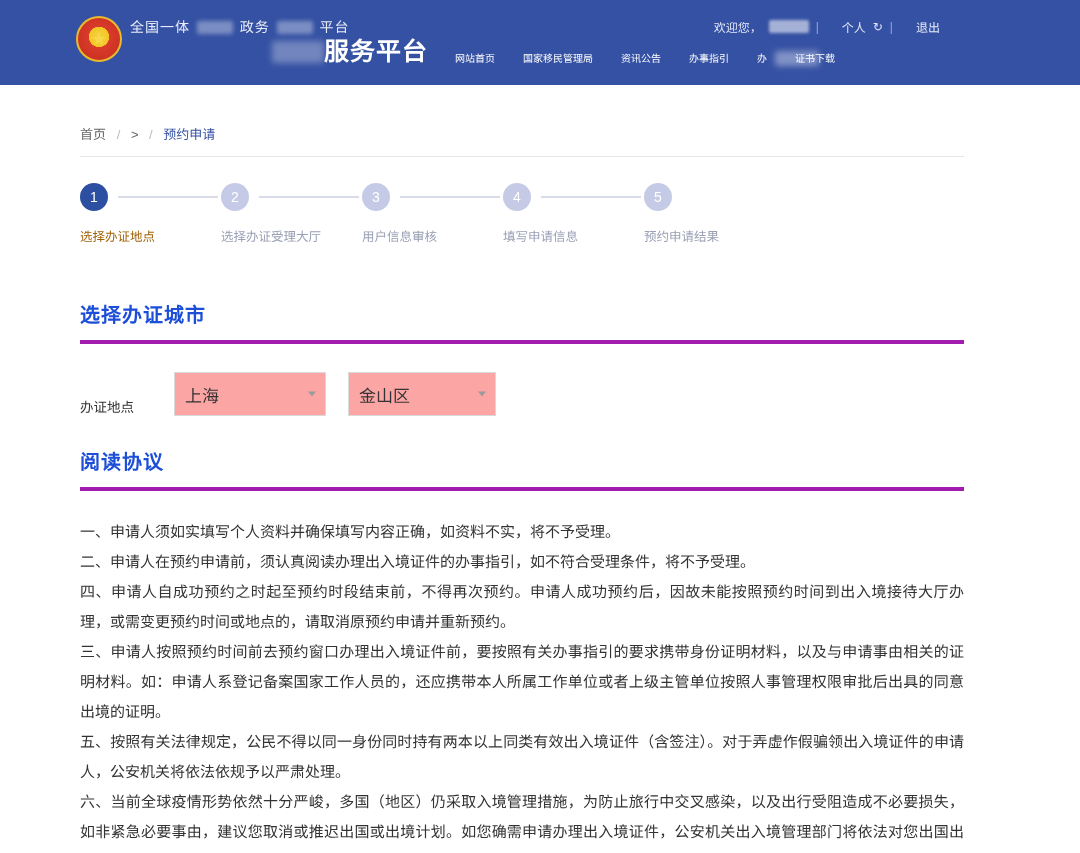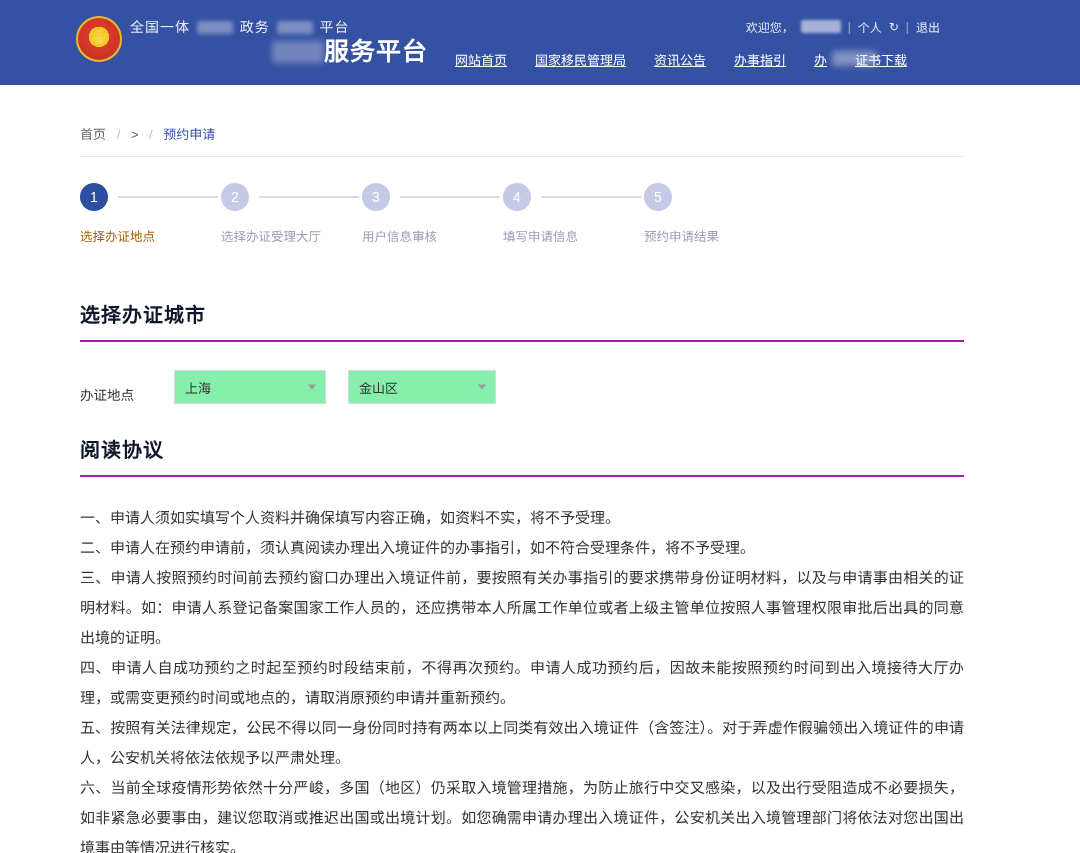--- a/index.html
+++ b/index.html
@@ -72,29 +72,28 @@
     white-space: nowrap;
   }
   .topright .mask {
     display: inline-block;
     width: 40px; height: 13px;
     background: rgba(255,255,255,.55);
     border-radius: 2px;
     filter: blur(1.5px);
   }
   .topright .sep { opacity: .55; }
-  .topright a { color: #e3e8f7; text-decoration: none; }
+  .topright a { color: #e3e8f7; text-decoration: none; margin-left: 16px; }
   .nav {
     position: absolute;
     left: 455px; top: 50px;
     display: flex;
     gap: 28px;
-    font-size: 13px;
-    white-space: nowrap;
-    text-decoration: underline;
+    font-size: 10px;
+    white-space: nowrap;
   }
   .nav .nav-item { color: #ffffff; text-decoration: none; position: relative; }
   .nav .nav-item.masked::after {
     content: "";
     position: absolute;
     left: 18px; top: 1px;
     width: 44px; height: 15px;
     background: rgba(255,255,255,.38);
     filter: blur(3px);
     border-radius: 2px;
@@ -152,50 +151,50 @@
     width: 100px; height: 2px;
     background: #d8dce9;
     z-index: 1;
   }
   .step:last-child .bar { display: none; }
 
   
   .section-title {
     font-size: 20px;
     font-weight: bold;
-    color: #0f172a;
+    color: #1d4ed8;
     letter-spacing: 1px;
     padding-bottom: 12px;
-    border-bottom: 2px solid #a21caf;
+    border-bottom: 4px solid #a21caf;
     width: 884px;
   }
   .sec-city { margin-top: 42px; }
   .sec-agreement { margin-top: 30px; }
 
   
   .city-row {
     margin-top: 28px;
     display: flex;
     align-items: flex-end;
     gap: 22px;
   }
   .field-label {
     font-size: 13.5px;
     color: #333;
     width: 72px;
   }
   .select {
     position: relative;
-    height: 34px;
+    height: 44px;
     border: 1px solid #d9d9d9;
-    background: #86efac;
+    background: #fca5a5;
     display: flex;
     align-items: center;
     padding: 0 10px;
-    font-size: 13px;
+    font-size: 17px;
     color: #333;
   }
   .select.w1 { width: 152px; }
   .select.w2 { width: 148px; }
   .select .caret {
     position: absolute;
     right: 9px; top: 50%;
     transform: translateY(-50%);
     width: 0; height: 0;
     border-left: 4px solid transparent;
@@ -330,22 +329,22 @@
         <span>金山区</span>
         <span class="caret"></span>
       </div>
     </div>
 
     <div class="section-title sec-agreement">阅读协议</div>
 
     <div class="agreement">
       <p>一、申请人须如实填写个人资料并确保填写内容正确，如资料不实，将不予受理。</p>
       <p>二、申请人在预约申请前，须认真阅读办理出入境证件的办事指引，如不符合受理条件，将不予受理。</p>
+      <p>四、申请人自成功预约之时起至预约时段结束前，不得再次预约。申请人成功预约后，因故未能按照预约时间到出入境接待大厅办理，或需变更预约时间或地点的，请取消原预约申请并重新预约。</p>
       <p>三、申请人按照预约时间前去预约窗口办理出入境证件前，要按照有关办事指引的要求携带身份证明材料，以及与申请事由相关的证明材料。如：申请人系登记备案国家工作人员的，还应携带本人所属工作单位或者上级主管单位按照人事管理权限审批后出具的同意出境的证明。</p>
-      <p>四、申请人自成功预约之时起至预约时段结束前，不得再次预约。申请人成功预约后，因故未能按照预约时间到出入境接待大厅办理，或需变更预约时间或地点的，请取消原预约申请并重新预约。</p>
       <p>五、按照有关法律规定，公民不得以同一身份同时持有两本以上同类有效出入境证件（含签注）。对于弄虚作假骗领出入境证件的申请人，公安机关将依法依规予以严肃处理。</p>
       <p>六、当前全球疫情形势依然十分严峻，多国（地区）仍采取入境管理措施，为防止旅行中交叉感染，以及出行受阻造成不必要损失，如非紧急必要事由，建议您取消或推迟出国或出境计划。如您确需申请办理出入境证件，公安机关出入境管理部门将依法对您出国出境事由等情况进行核实。</p>
     </div>
 
     <div class="radio-group">
       <div class="radio-row">
         <span class="radio checked">✓</span>
         <span>同意</span>
       </div>
       <div class="radio-row">

